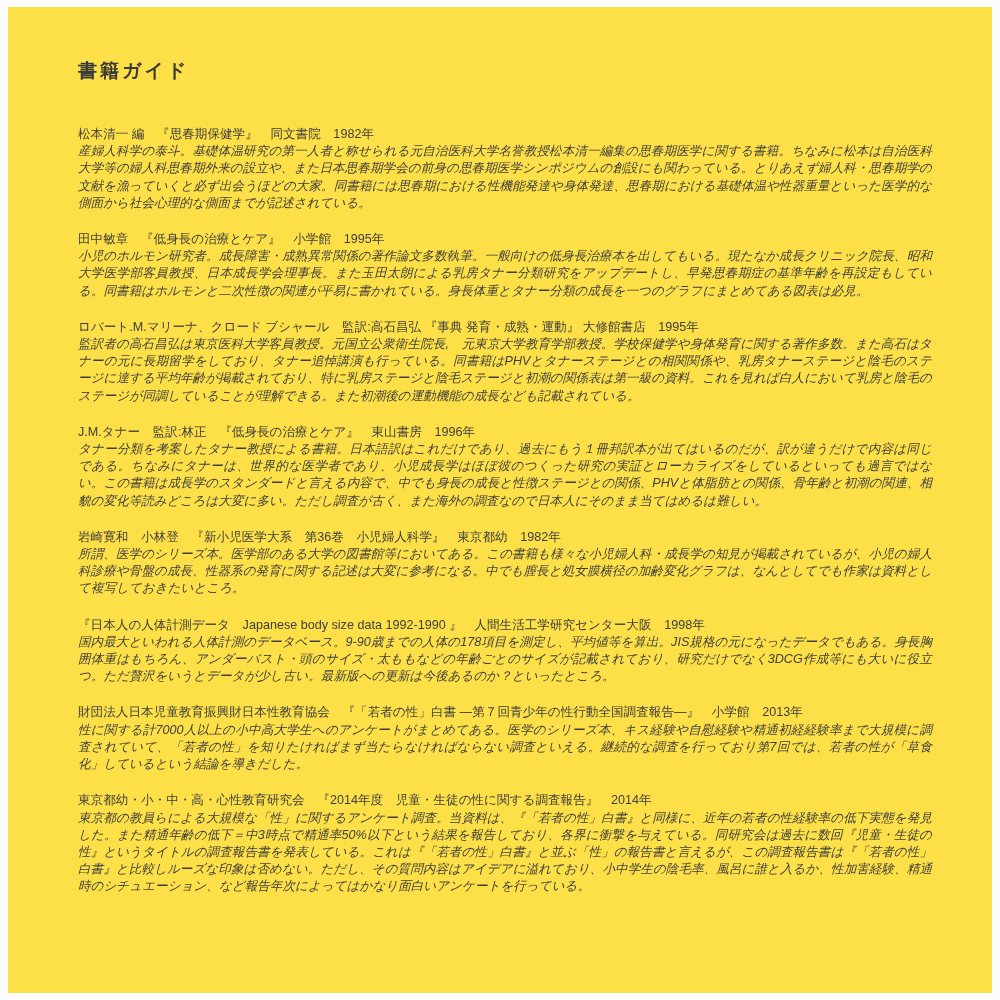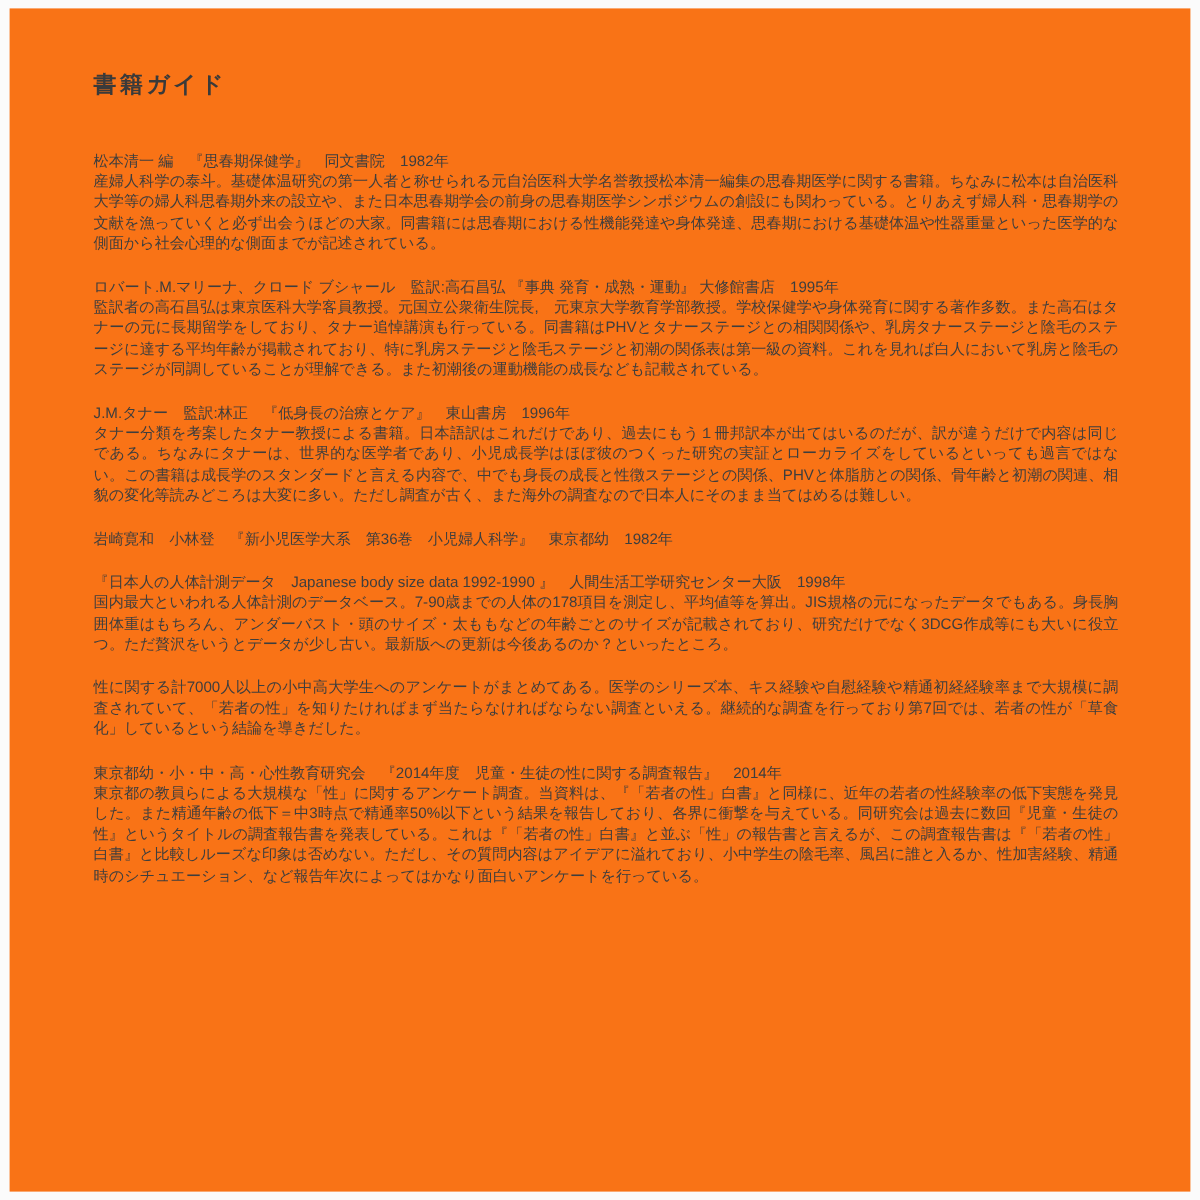--- a/index.html
+++ b/index.html
@@ -11,21 +11,21 @@
     width: 1000px;
     height: 1000px;
     overflow: hidden;
     font-family: "Liberation Sans", "DejaVu Sans", sans-serif;
   }
   .page {
     box-sizing: border-box;
     width: 984px;
     height: 986px;
     margin: 7px auto 0 auto;
-    background: #f97316;
+    background: #fde047;
     padding: 51px 60px 0 70px;
   }
   .page-title {
     font-size: 19px;
     font-weight: 600;
     color: #3a3a3a;
     letter-spacing: 3px;
     margin: 0 0 42px 0;
   }
   .entry {
@@ -37,54 +37,61 @@
     line-height: 17.2px;
     color: #3e3e3e;
     white-space: pre-wrap;
   }
   .entry-body {
     margin: 0;
     font-size: 12.6px;
     line-height: 17.2px;
     color: #3e3e3e;
     text-align: justify;
+    font-style: italic;
   }
 </style>
 </head>
 <body>
 
 <div class="page">
   <h1 class="page-title">書籍ガイド</h1>
 
   <section class="entry">
     <p class="entry-heading">松本清一 編　『思春期保健学』　同文書院　1982年</p>
     <p class="entry-body">産婦人科学の泰斗。基礎体温研究の第一人者と称せられる元自治医科大学名誉教授松本清一編集の思春期医学に関する書籍。ちなみに松本は自治医科大学等の婦人科思春期外来の設立や、また日本思春期学会の前身の思春期医学シンポジウムの創設にも関わっている。とりあえず婦人科・思春期学の文献を漁っていくと必ず出会うほどの大家。同書籍には思春期における性機能発達や身体発達、思春期における基礎体温や性器重量といった医学的な側面から社会心理的な側面までが記述されている。</p>
   </section>
 
+  <section class="entry">
+    <p class="entry-heading">田中敏章　『低身長の治療とケア』　小学館　1995年</p>
+    <p class="entry-body">小児のホルモン研究者。成長障害・成熟異常関係の著作論文多数執筆。一般向けの低身長治療本を出してもいる。現たなか成長クリニック院長、昭和大学医学部客員教授、日本成長学会理事長。また玉田太朗による乳房タナー分類研究をアップデートし、早発思春期症の基準年齢を再設定もしている。同書籍はホルモンと二次性徴の関連が平易に書かれている。身長体重とタナー分類の成長を一つのグラフにまとめてある図表は必見。</p>
+  </section>
 
   <section class="entry">
     <p class="entry-heading">ロバート.M.マリーナ、クロード ブシャール　監訳:高石昌弘 『事典 発育・成熟・運動』 大修館書店　1995年</p>
     <p class="entry-body">監訳者の高石昌弘は東京医科大学客員教授。元国立公衆衛生院長,　元東京大学教育学部教授。学校保健学や身体発育に関する著作多数。また高石はタナーの元に長期留学をしており、タナー追悼講演も行っている。同書籍はPHVとタナーステージとの相関関係や、乳房タナーステージと陰毛のステージに達する平均年齢が掲載されており、特に乳房ステージと陰毛ステージと初潮の関係表は第一級の資料。これを見れば白人において乳房と陰毛のステージが同調していることが理解できる。また初潮後の運動機能の成長なども記載されている。</p>
   </section>
 
   <section class="entry">
     <p class="entry-heading">J.M.タナー　監訳:林正　『低身長の治療とケア』　東山書房　1996年</p>
     <p class="entry-body">タナー分類を考案したタナー教授による書籍。日本語訳はこれだけであり、過去にもう１冊邦訳本が出てはいるのだが、訳が違うだけで内容は同じである。ちなみにタナーは、世界的な医学者であり、小児成長学はほぼ彼のつくった研究の実証とローカライズをしているといっても過言ではない。この書籍は成長学のスタンダードと言える内容で、中でも身長の成長と性徴ステージとの関係、PHVと体脂肪との関係、骨年齢と初潮の関連、相貌の変化等読みどころは大変に多い。ただし調査が古く、また海外の調査なので日本人にそのまま当てはめるは難しい。</p>
   </section>
 
   <section class="entry">
     <p class="entry-heading">岩崎寛和　小林登　『新小児医学大系　第36巻　小児婦人科学』　東京都幼　1982年</p>
+    <p class="entry-body">所謂、医学のシリーズ本。医学部のある大学の図書館等においてある。この書籍も様々な小児婦人科・成長学の知見が掲載されているが、小児の婦人科診療や骨盤の成長、性器系の発育に関する記述は大変に参考になる。中でも膣長と処女膜横径の加齢変化グラフは、なんとしてでも作家は資料として複写しておきたいところ。</p>
   </section>
 
   <section class="entry">
     <p class="entry-heading">『日本人の人体計測データ　Japanese body size data 1992-1990 』　人間生活工学研究センター大阪　1998年</p>
-    <p class="entry-body">国内最大といわれる人体計測のデータベース。7-90歳までの人体の178項目を測定し、平均値等を算出。JIS規格の元になったデータでもある。身長胸囲体重はもちろん、アンダーバスト・頭のサイズ・太ももなどの年齢ごとのサイズが記載されており、研究だけでなく3DCG作成等にも大いに役立つ。ただ贅沢をいうとデータが少し古い。最新版への更新は今後あるのか？といったところ。</p>
+    <p class="entry-body">国内最大といわれる人体計測のデータベース。9-90歳までの人体の178項目を測定し、平均値等を算出。JIS規格の元になったデータでもある。身長胸囲体重はもちろん、アンダーバスト・頭のサイズ・太ももなどの年齢ごとのサイズが記載されており、研究だけでなく3DCG作成等にも大いに役立つ。ただ贅沢をいうとデータが少し古い。最新版への更新は今後あるのか？といったところ。</p>
   </section>
 
   <section class="entry">
+    <p class="entry-heading">財団法人日本児童教育振興財日本性教育協会　『「若者の性」白書 ―第７回青少年の性行動全国調査報告―』　小学館　2013年</p>
     <p class="entry-body">性に関する計7000人以上の小中高大学生へのアンケートがまとめてある。医学のシリーズ本、キス経験や自慰経験や精通初経経験率まで大規模に調査されていて、「若者の性」を知りたければまず当たらなければならない調査といえる。継続的な調査を行っており第7回では、若者の性が「草食化」しているという結論を導きだした。</p>
   </section>
 
   <section class="entry">
     <p class="entry-heading">東京都幼・小・中・高・心性教育研究会　『2014年度　児童・生徒の性に関する調査報告』　2014年</p>
     <p class="entry-body">東京都の教員らによる大規模な「性」に関するアンケート調査。当資料は、『「若者の性」白書』と同様に、近年の若者の性経験率の低下実態を発見した。また精通年齢の低下＝中3時点で精通率50%以下という結果を報告しており、各界に衝撃を与えている。同研究会は過去に数回『児童・生徒の性』というタイトルの調査報告書を発表している。これは『「若者の性」白書』と並ぶ「性」の報告書と言えるが、この調査報告書は『「若者の性」白書』と比較しルーズな印象は否めない。ただし、その質問内容はアイデアに溢れており、小中学生の陰毛率、風呂に誰と入るか、性加害経験、精通時のシチュエーション、など報告年次によってはかなり面白いアンケートを行っている。</p>
   </section>
 </div>
 
 </body></html>

